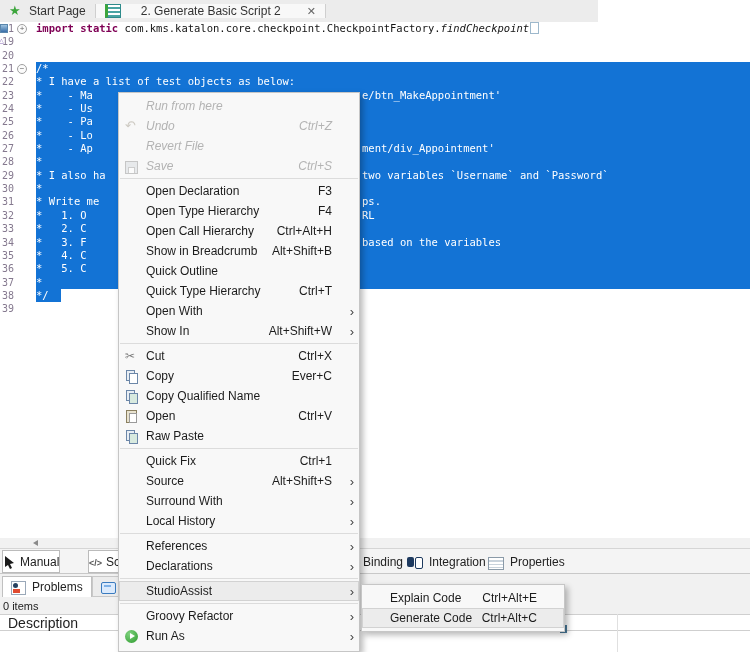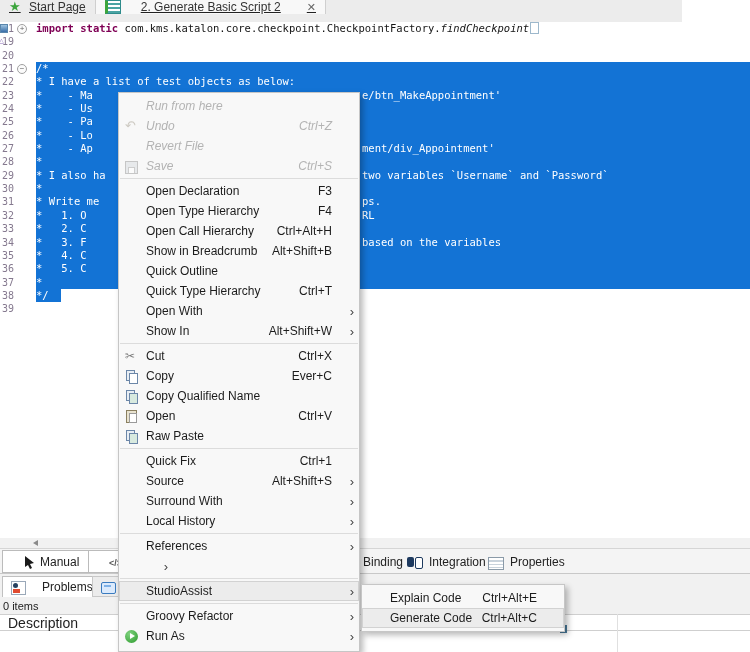--- a/index.html
+++ b/index.html
@@ -1,21 +1,21 @@
 <!DOCTYPE html>
 <html><head>
 <meta charset="utf-8">
 <style>
   :root{ --sel:#1373d5; }
   html,body{margin:0;padding:0;}
   #screen{position:relative;width:750px;height:652px;overflow:hidden;background:#fff;
           font-family:"Liberation Sans",sans-serif;color:#222;}
   
-  #tabbar{position:absolute;left:0;top:0;width:682px;height:22px;background:#ececec;
-          border-bottom:1px solid #d8d8d8;display:flex;align-items:flex-start;text-decoration:underline;}
+  #tabbar{position:absolute;left:0;top:0;width:598px;height:22px;background:#ececec;
+          border-bottom:1px solid #d8d8d8;display:flex;align-items:center;}
   .tab{display:flex;align-items:center;padding:0 9px;font-size:12px;color:#333;gap:6px;}
   .tab.active{background:#f8f8f8;border-left:1px solid #cfcfcf;border-right:1px solid #cfcfcf;gap:20px;}
   .tab-close{font-size:11px;color:#666;margin-left:6px;}
   
   .ic{display:inline-block;position:relative;width:14px;height:14px;vertical-align:middle;flex:none;}
   .ic-star::before{content:"★";color:#3ca53c;font-size:13px;line-height:14px;}
   .ic-testcase{width:12px;height:12px;border:1px solid #2e8b8b;background:
       repeating-linear-gradient(#fff 0 2px,#4aa3a3 2px 4px);border-left:3px solid #3ca53c;}
   .ic-undo::before{content:"↶";color:#a6946a;font-size:13px;line-height:13px;}
   .ic-save{width:11px;height:11px;border:1px solid #8a8a8a;background:#cfd9e2;top:1px;}
@@ -61,26 +61,26 @@
   .sm{color:#141414;font-style:italic;}
   .sel{color:#fff;}
   .code-row.sel-partial .ltxt{background:var(--sel);padding-right:12px;}
   .endbox{display:inline-block;width:7px;height:10px;border:1px solid #9db8cc;vertical-align:-2px;margin-left:1px;}
   
   #hscroll{position:absolute;left:0;top:538px;width:750px;height:10px;background:#f1f1f1;}
   #hscroll .arrow-left{position:absolute;left:33px;top:2px;width:0;height:0;
       border-right:5px solid #8a8a8a;border-top:3.5px solid transparent;border-bottom:3.5px solid transparent;}
   
   #modetabs{position:absolute;left:0;top:548px;width:750px;height:25px;background:#f4f4f4;border-top:1px solid #d5d5d5;}
-  .mtab{position:absolute;top:1px;height:21px;display:flex;align-items:center;gap:3px;padding:0 20px;
+  .mtab{position:absolute;top:1px;height:21px;display:flex;align-items:center;gap:3px;padding:0 0;
         font-size:12px;color:#222;background:#fff;border:1px solid #bbb;}
   .flattab{position:absolute;top:3px;height:20px;display:flex;align-items:center;gap:6px;font-size:12px;color:#222;}
   
   #problems{position:absolute;left:0;top:573px;width:750px;height:79px;background:#f1f1f1;border-top:1px solid #c8c8c8;}
-  .ptab{position:absolute;top:2px;height:21px;display:flex;align-items:center;gap:16px;padding:0 8px;font-size:12px;color:#222;box-sizing:border-box;}
+  .ptab{position:absolute;top:2px;height:21px;display:flex;align-items:center;gap:6px;padding:0 8px;font-size:12px;color:#222;box-sizing:border-box;}
   .ptab.active{background:#fff;border:1px solid #c0c0c0;border-bottom:none;}
   .ptab.inactive{background:#ececec;border:1px solid #c8c8c8;}
   #items-count{position:absolute;left:3px;top:26px;font-size:11px;color:#222;}
   #tbl-header{position:absolute;left:0;top:40px;width:750px;height:17px;background:#fff;
       border-top:1px solid #cfcfcf;border-bottom:1px solid #cfcfcf;box-sizing:border-box;}
   #tbl-header .col{position:absolute;left:8px;top:1px;font-size:14px;color:#222;line-height:15px;}
   #tbl-body{position:absolute;left:0;top:57px;width:750px;height:22px;background:#fff;}
   .vdiv{position:absolute;top:40px;bottom:0;left:617px;width:1px;background:#e0e0e0;}
   .blue-marker{position:absolute;left:560px;top:51px;width:7px;height:8px;background:#4a7a9a;}
   
@@ -462,20 +462,21 @@
       </div>
       <div class="menu-sep"></div>
       <div class="menu-item">
         <span class="micon"></span>
         <span class="mlabel">References</span>
         <span class="mshort"></span>
         <span class="marrow">›</span>
       </div>
       <div class="menu-item">
         <span class="micon"></span>
+        <span class="mlabel">Declarations</span>
         <span class="mshort"></span>
         <span class="marrow">›</span>
       </div>
       <div class="menu-sep"></div>
       <div class="menu-item hover">
         <span class="micon"></span>
         <span class="mlabel">StudioAssist</span>
         <span class="mshort"></span>
         <span class="marrow">›</span>
       </div>

